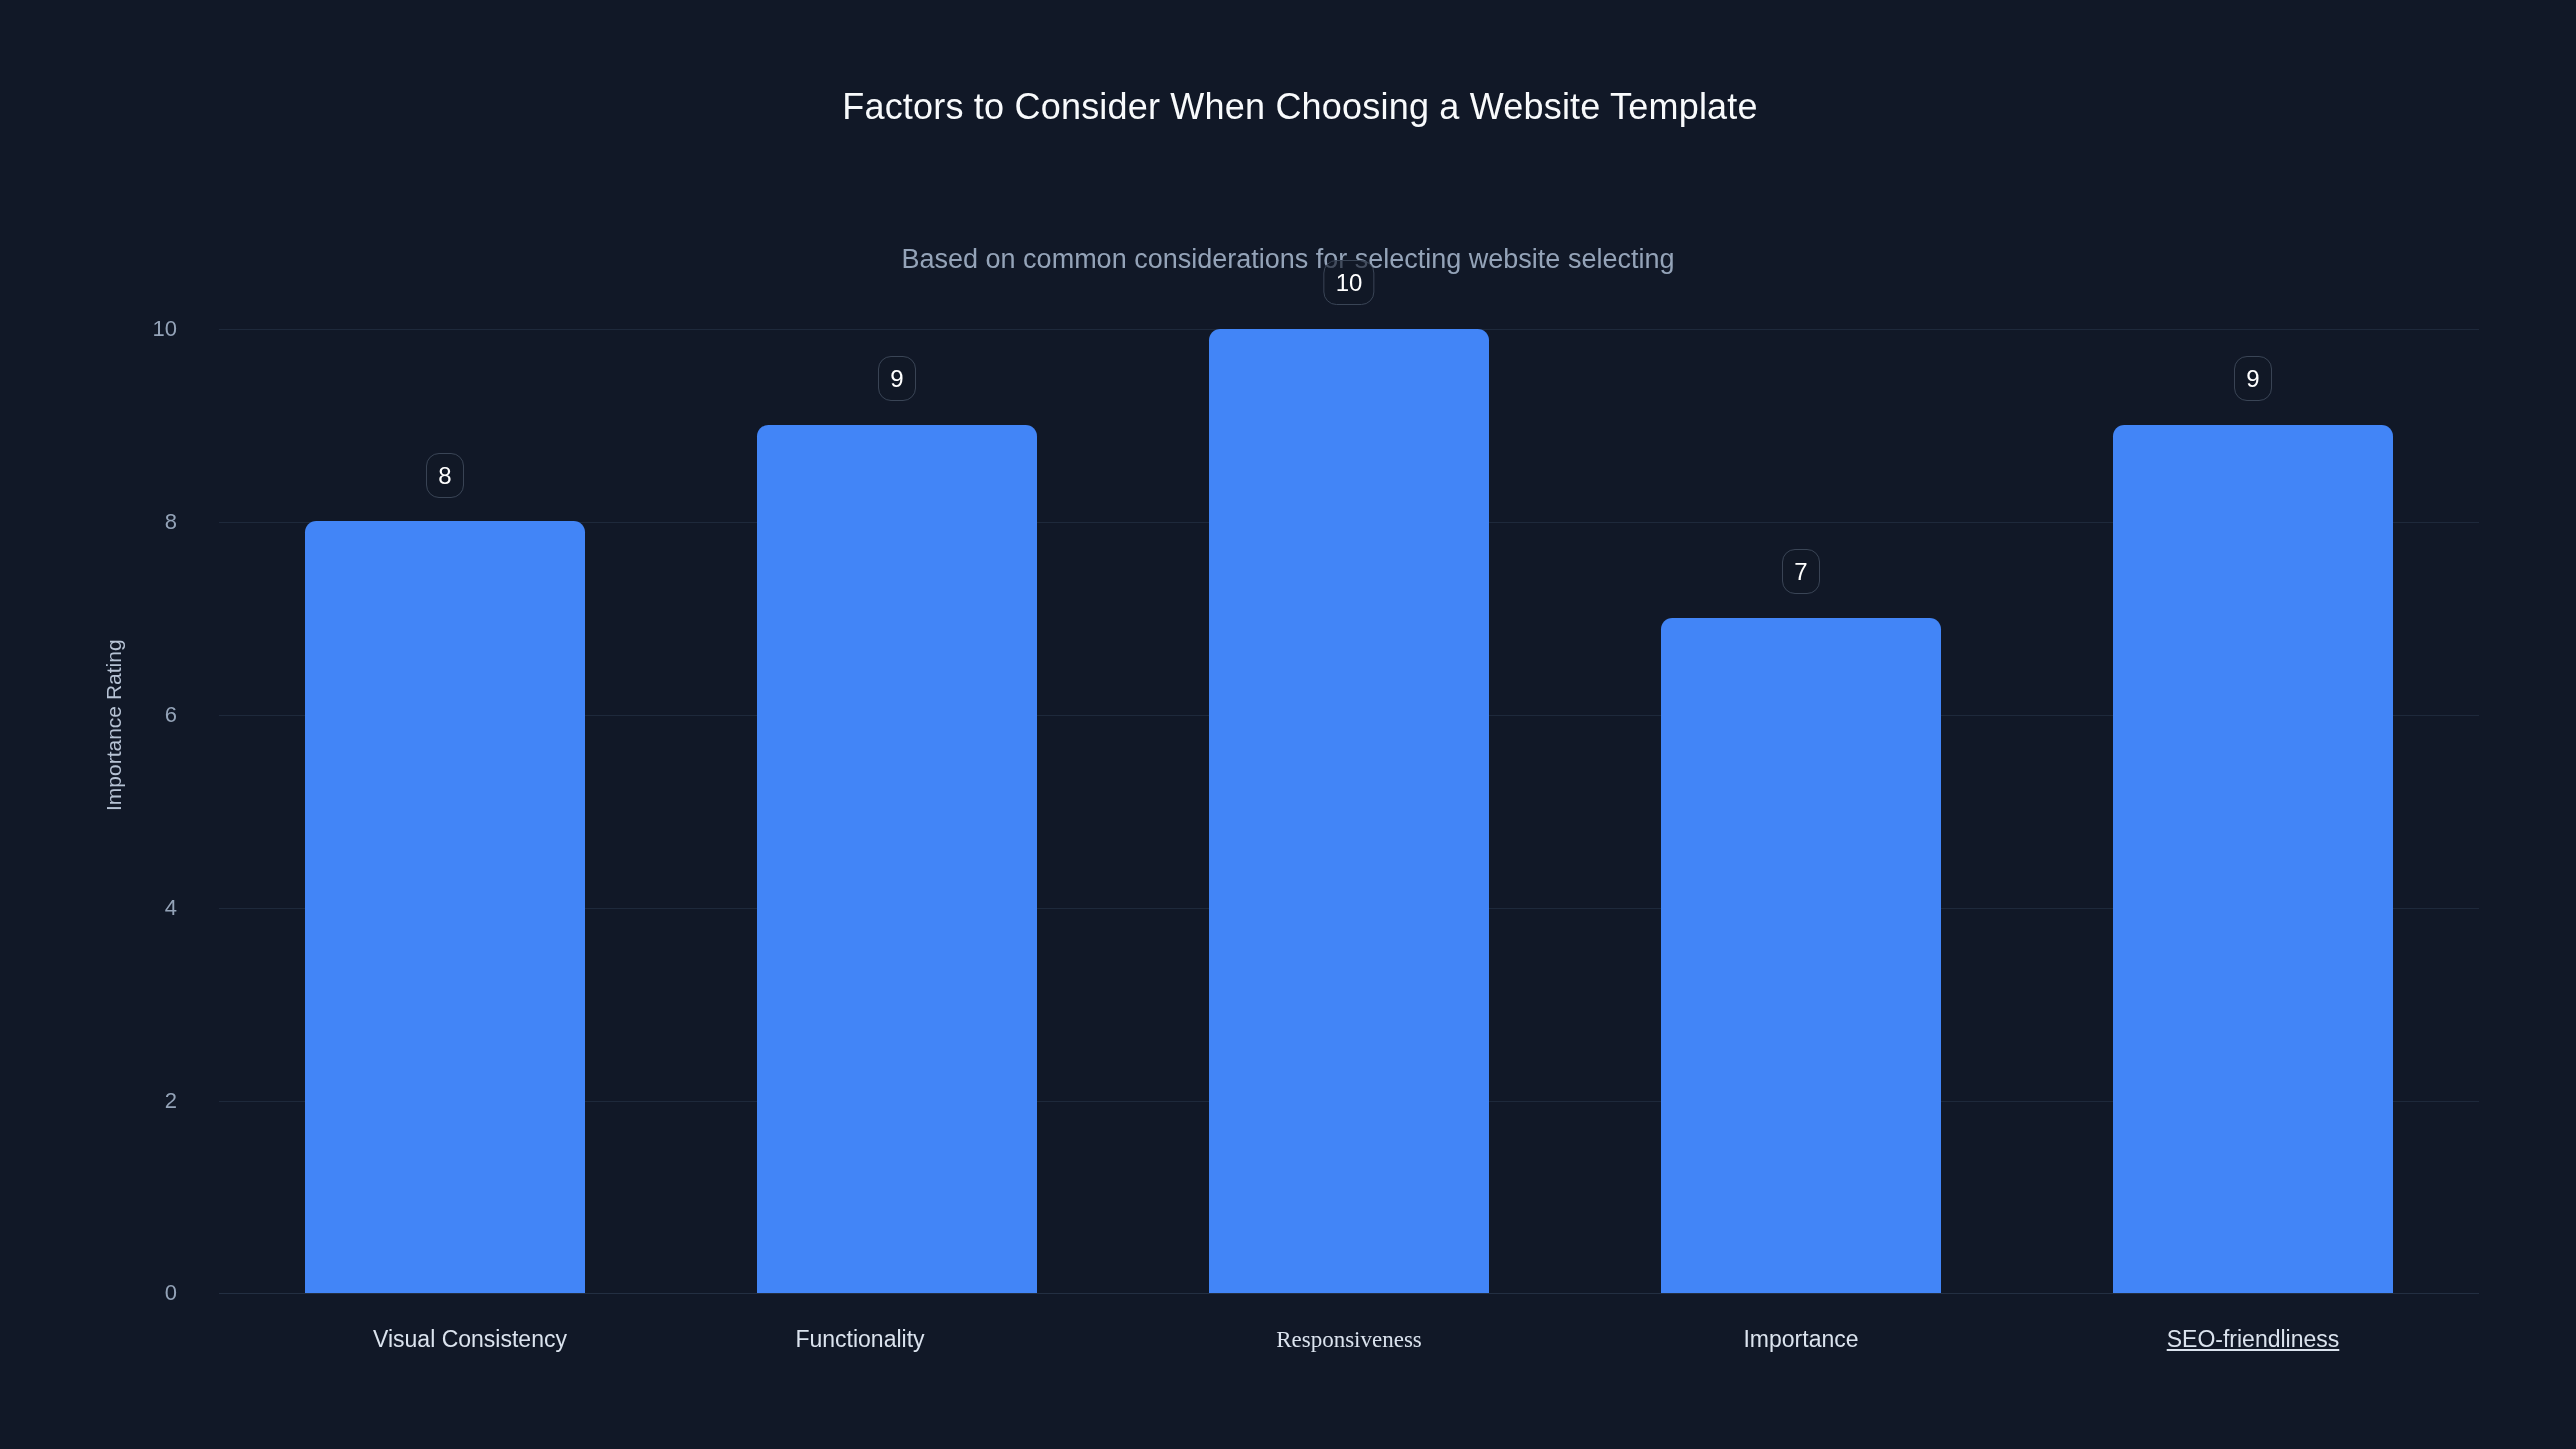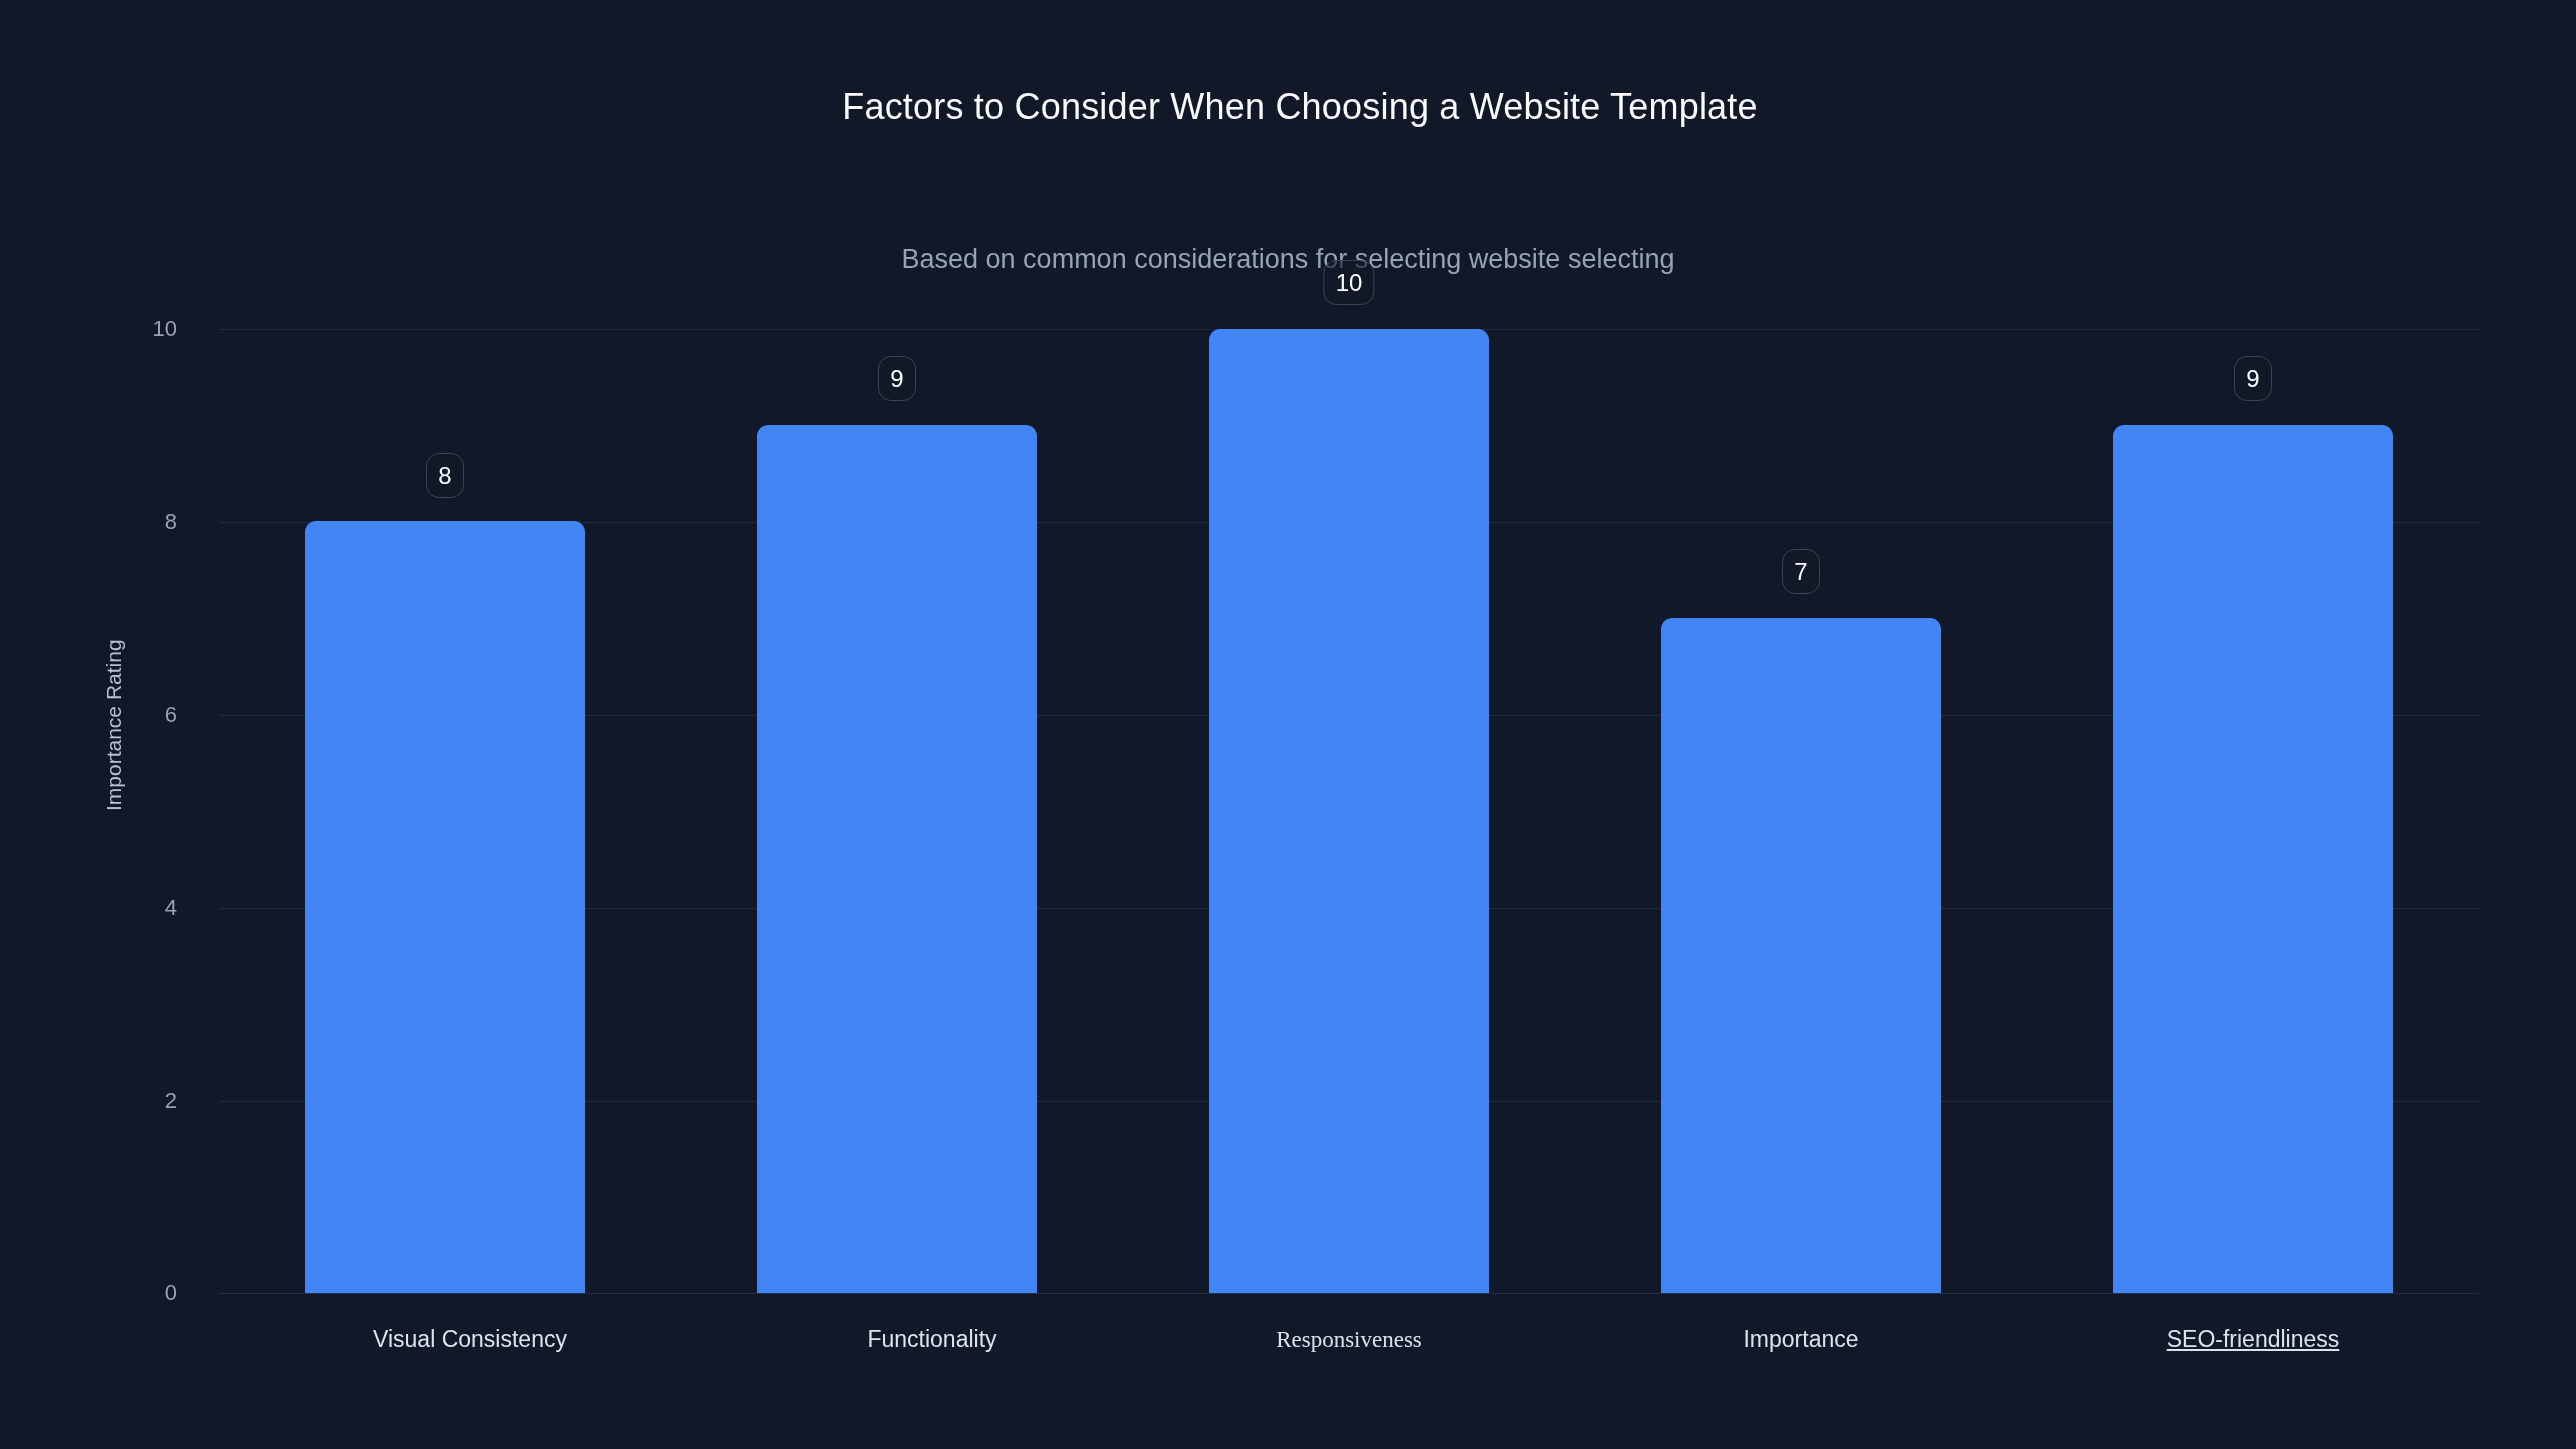--- a/index.html
+++ b/index.html
@@ -174,20 +174,20 @@
 
   <div id="badges">
       <div class="bar-badge" style="left: 445px; top: 453px;">8</div>
       <div class="bar-badge" style="left: 897px; top: 356px;">9</div>
       <div class="bar-badge" style="left: 1349px; top: 260px;">10</div>
       <div class="bar-badge" style="left: 1801px; top: 549px;">7</div>
       <div class="bar-badge" style="left: 2253px; top: 356px;">9</div>
     </div>
   <div id="x-ticks">
       <div class="xtick-label" style="left: 470px;">Visual Consistency</div>
-      <div class="xtick-label" style="left: 932px;">Functionality</div>
+      <div class="xtick-label" style="left: 860px;">Functionality</div>
       <div class="xtick-label" style="left: 1349px; font-family: Liberation Serif, serif;">Responsiveness</div>
       <div class="xtick-label" style="left: 1801px;">Importance</div>
       <div class="xtick-label" style="left: 2253px; text-decoration: underline;">SEO-friendliness</div>
     </div>
 
 </div>
 
 
 </body></html>

